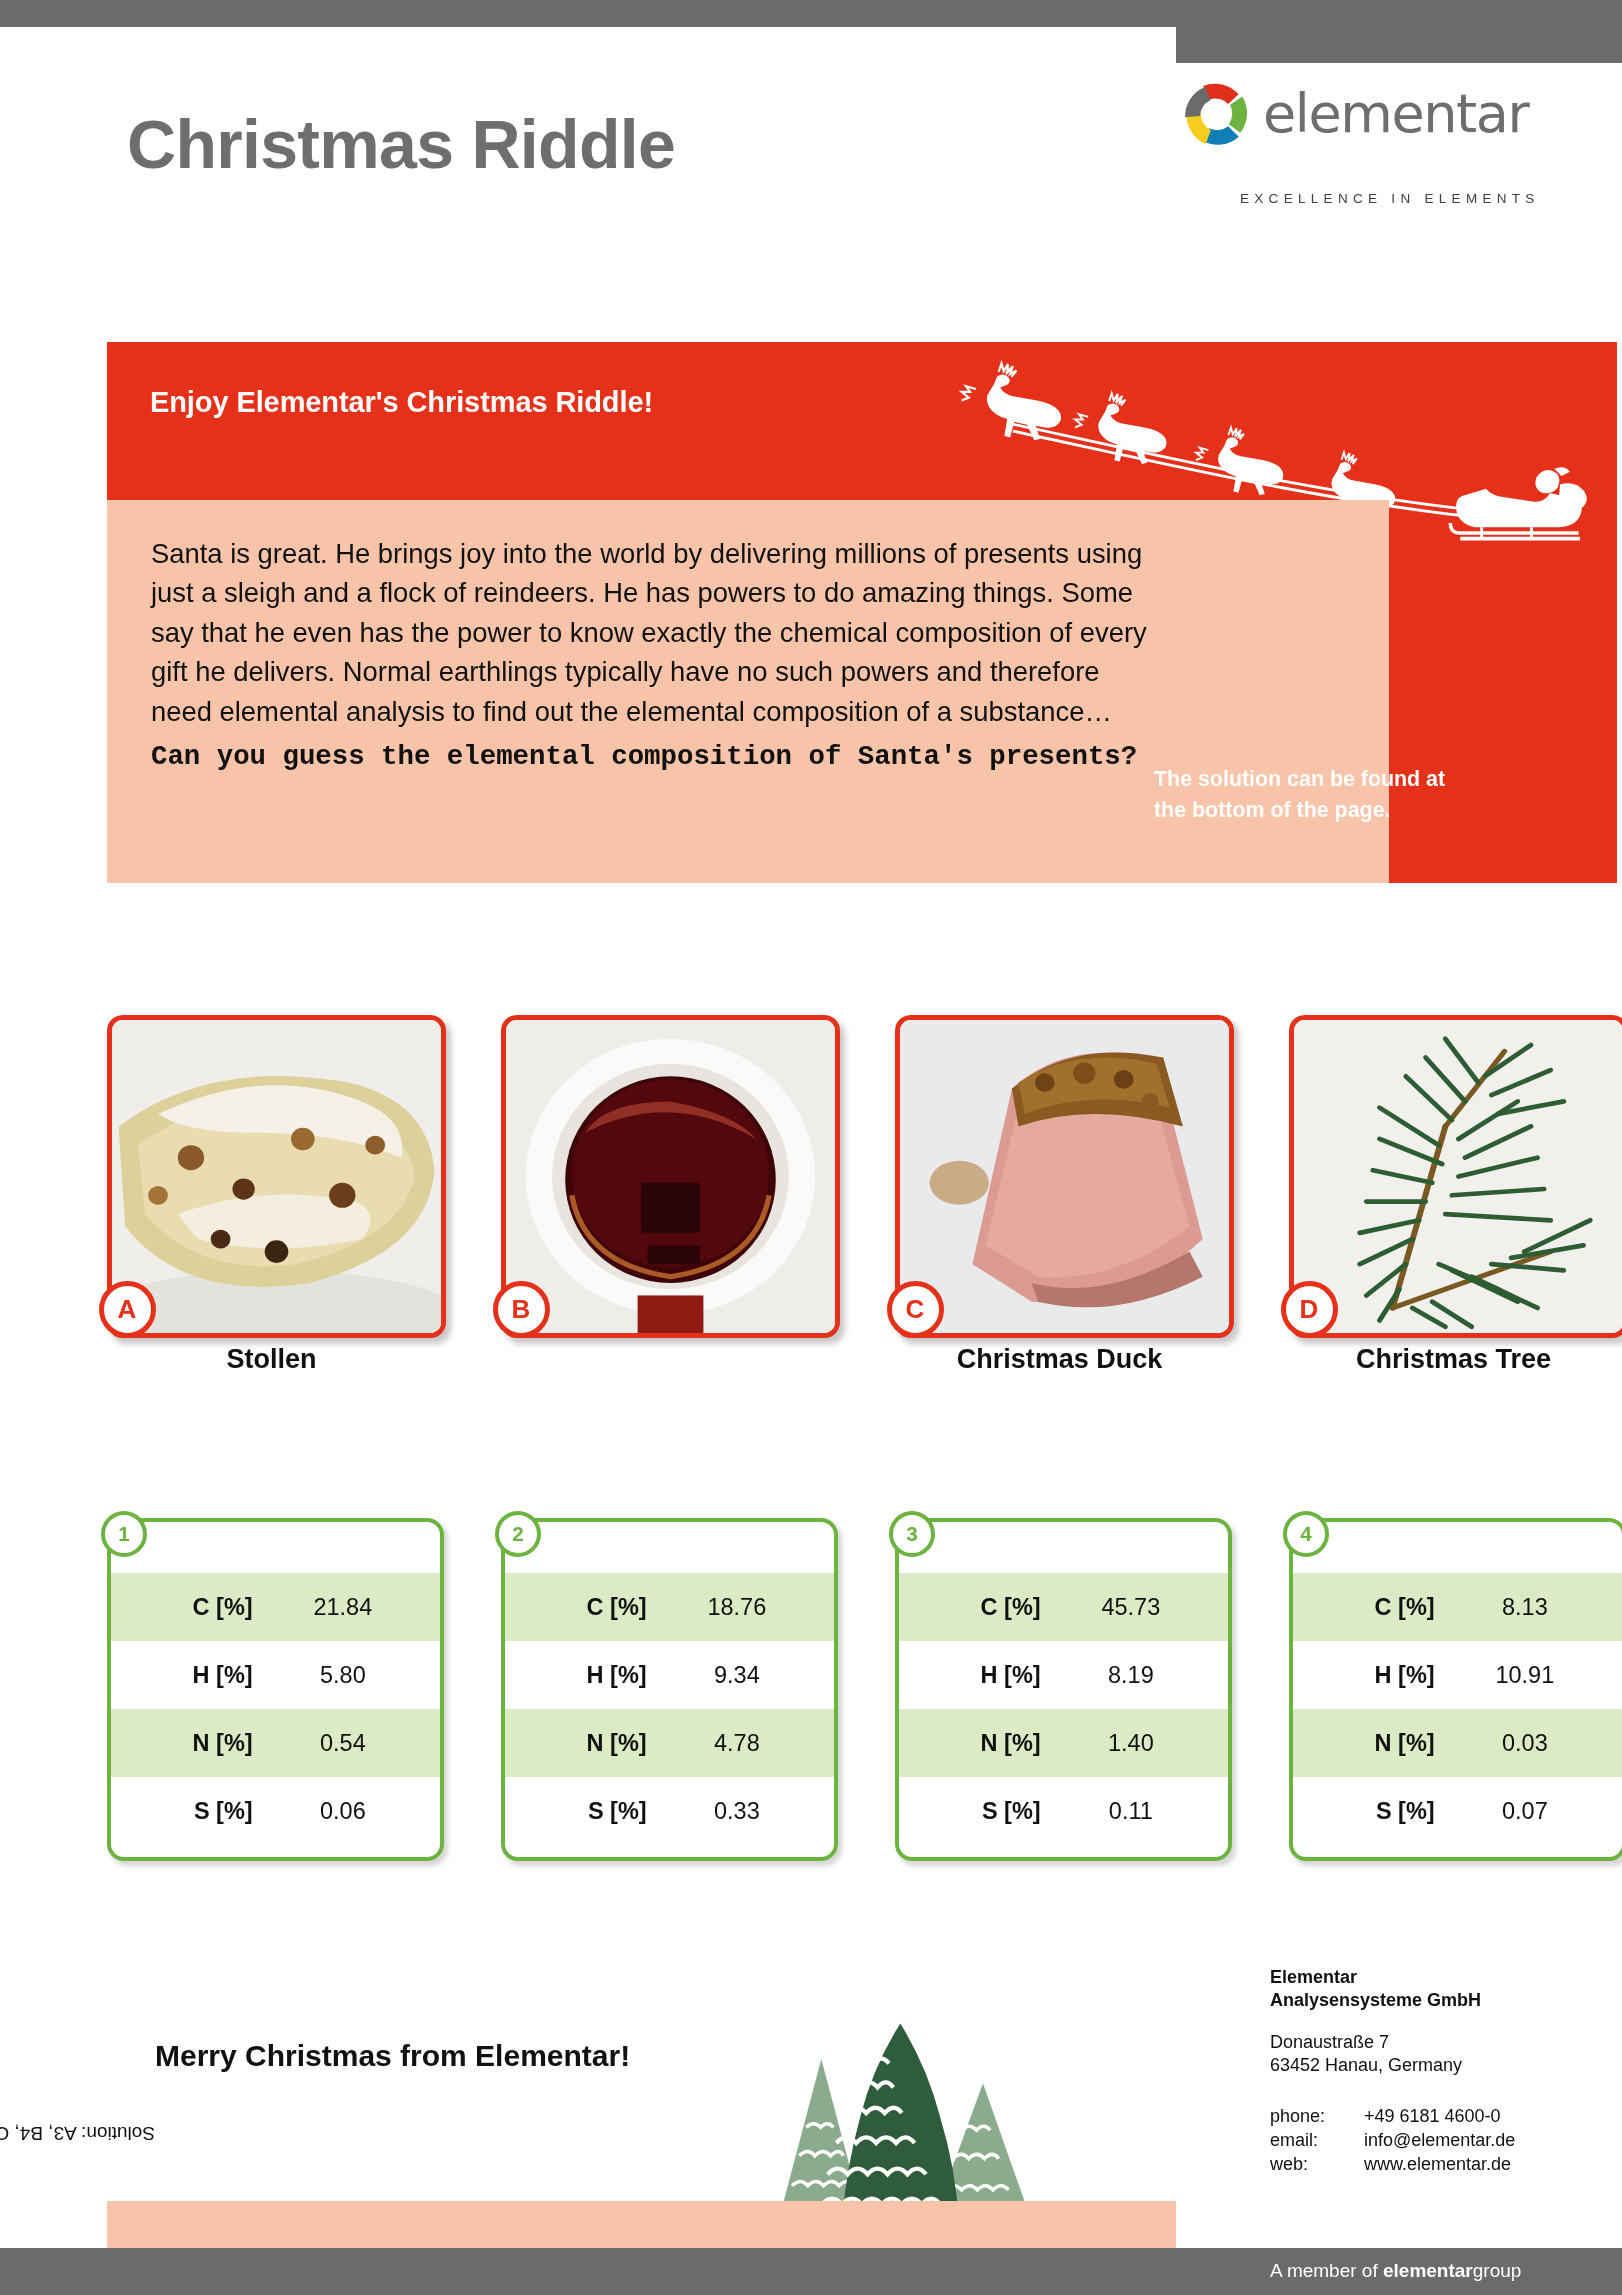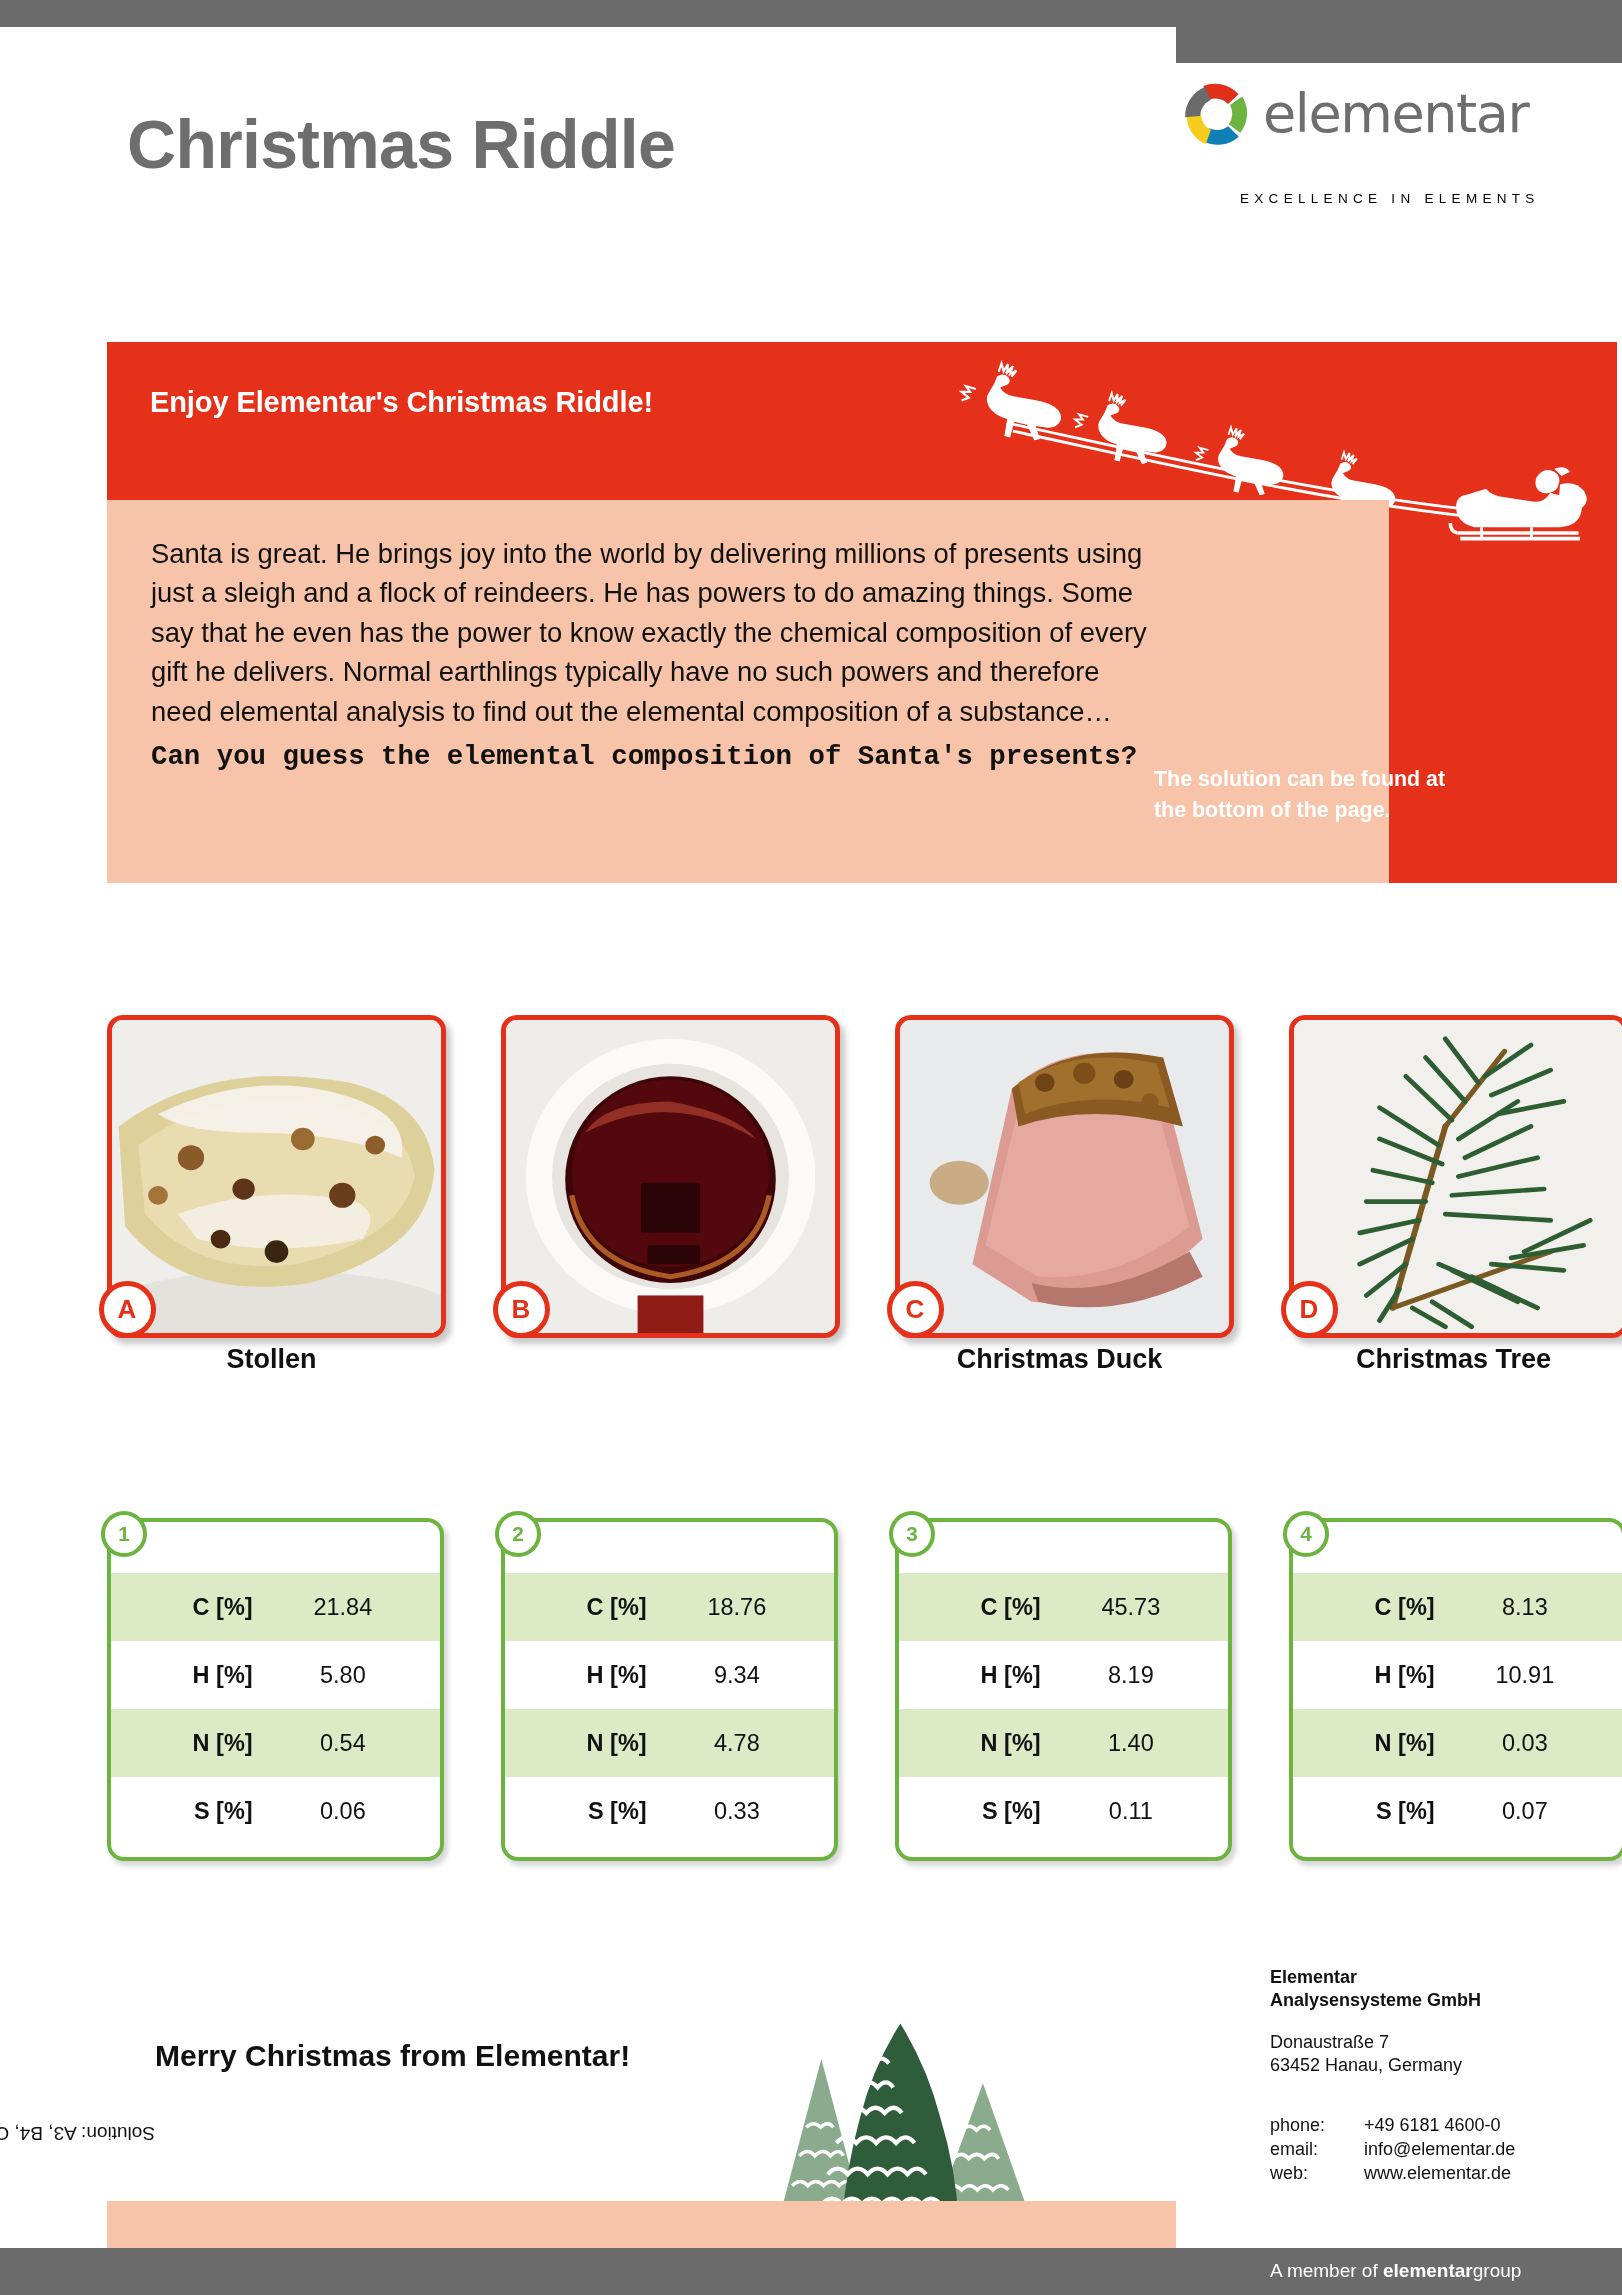--- a/index.html
+++ b/index.html
@@ -11,21 +11,21 @@
 
   
   .page-title{position:absolute;left:127px;top:105px;font-size:68px;font-weight:bold;color:#6e6e6e;
               letter-spacing:-0.7px;font-family:"Liberation Sans",sans-serif;white-space:nowrap;}
 
   
   .logo-wrap{position:absolute;left:1179px;top:77px;width:370px;height:85px;}
   .logo-mark{position:absolute;left:0;top:0;width:75px;height:75px;}
   .logo-word{position:absolute;left:84px;top:10px;font-size:54px;color:#6e6e6e;
              font-family:"DejaVu Sans",sans-serif;letter-spacing:-1.4px;line-height:1;}
-  .logo-tag{position:absolute;left:1240px;top:191px;font-size:13.5px;color:#000000;
+  .logo-tag{position:absolute;left:1240px;top:191px;font-size:13.5px;color:#404040;
             letter-spacing:5.3px;font-family:"Liberation Sans",sans-serif;white-space:nowrap;}
 
   
   .panel{position:absolute;left:107px;top:342px;width:1510px;height:541px;}
   .panel-red{position:absolute;left:0;top:0;width:100%;height:100%;background:#e5301a;}
   .panel-head{position:absolute;left:43px;top:44px;font-size:29px;font-weight:bold;color:#fff;
               font-family:"Liberation Sans",sans-serif;letter-spacing:-0.1px;}
   .sleigh{position:absolute;left:819px;top:7.1px;width:691px;height:214px;}
   .panel-body{position:absolute;left:0;top:158px;width:1282px;height:383px;background:#f8c4a9;}
   .panel-text{position:absolute;left:44px;top:34px;width:997px;font-size:27.4px;line-height:1.44;
@@ -70,21 +70,21 @@
          font-family:"Liberation Sans",sans-serif;}
   .solution{position:absolute;left:155px;top:2144px;font-size:19px;color:#111;
             transform:rotate(180deg);transform-origin:left top;
             font-family:"Liberation Sans",sans-serif;white-space:nowrap;}
   .trees{position:absolute;left:748px;top:2016px;width:299px;height:207px;}
 
   .contact{position:absolute;left:1270px;top:1966px;width:335px;color:#111;
            font-family:"Liberation Sans",sans-serif;}
   .contact .co{font-size:18px;font-weight:bold;line-height:1.28;}
   .contact .addr{font-size:18px;line-height:1.3;margin-top:18.5px;}
-  .contact .rows{margin-top:37px;font-size:18px;line-height:1.33;}
+  .contact .rows{margin-top:28px;font-size:18px;line-height:1.33;}
   .contact .rows .r{display:flex;}
   .contact .rows .lbl{width:94px;}
 
   .bottom-peach{position:absolute;left:107px;top:2201px;width:1069px;height:64px;background:#f8c4a9;}
   .bottom-gray{position:absolute;left:0;top:2248px;width:1623px;height:47px;background:#6b6b6b;}
   .bottom-gray-text{position:absolute;left:1270px;top:2260px;font-size:19px;color:#fff;
                     font-family:"Liberation Sans",sans-serif;}
   .bottom-gray-text b{font-weight:bold;}
 </style>
 </head>

